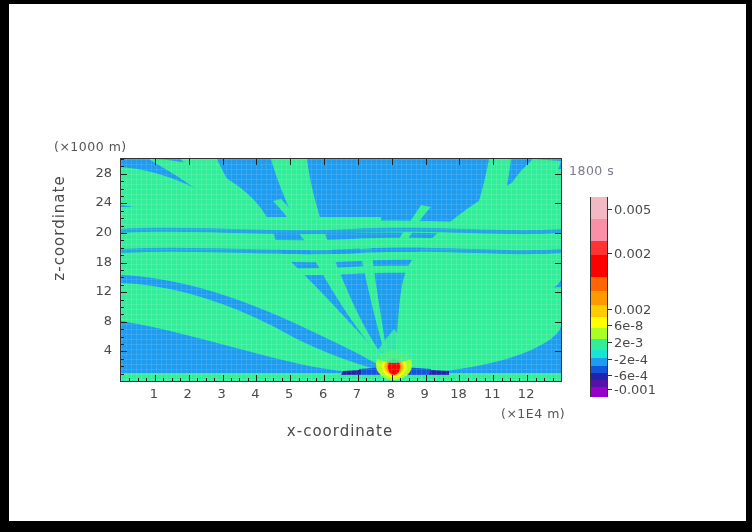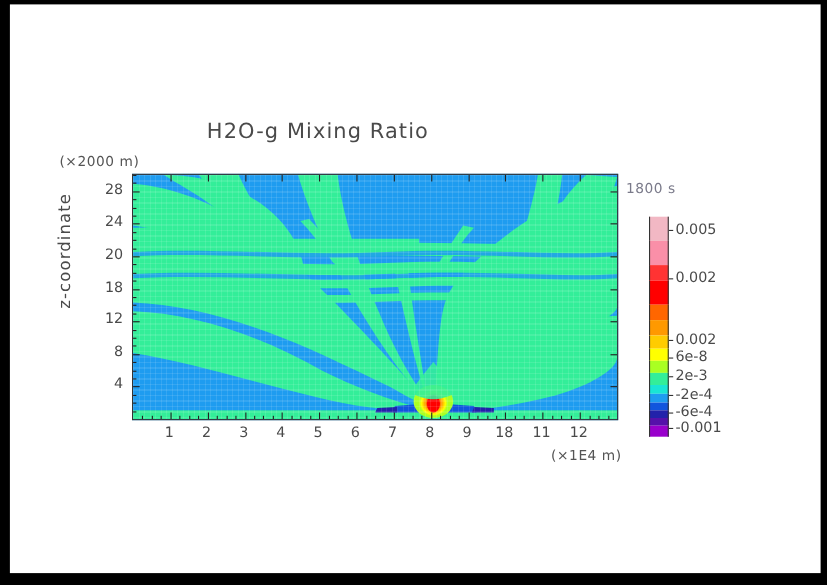--- a/index.html
+++ b/index.html
@@ -193,25 +193,25 @@
     width: 4px;
     height: 1px;
     background: #333333;
   }
 </style>
 </head>
 <body>
 
 <div id="canvas">
 
-  <div id="plot-title">H2O-g Mixing Ratio</div>
-  <div id="y-unit-label">(×2000 m)</div>
+  <div id="y-unit-label">(×1000 m)</div>
   <div id="time-label">1800 s</div>
 
   <div id="y-axis-title">z-coordinate</div>
+  <div id="x-axis-title">x-coordinate</div>
   <div id="x-unit-label">(×1E4 m)</div>
 
   <div id="plot-frame">
     <svg id="field" viewBox="0 0 440 222" preserveAspectRatio="none">
       <defs>
         <radialGradient id="coreGrad" cx="50%" cy="52%" r="50%">
           <stop offset="0%" stop-color="#FF0000"></stop>
           <stop offset="30%" stop-color="#FF3300"></stop>
           <stop offset="52%" stop-color="#FF8800"></stop>
           <stop offset="70%" stop-color="#FFCC00"></stop>

